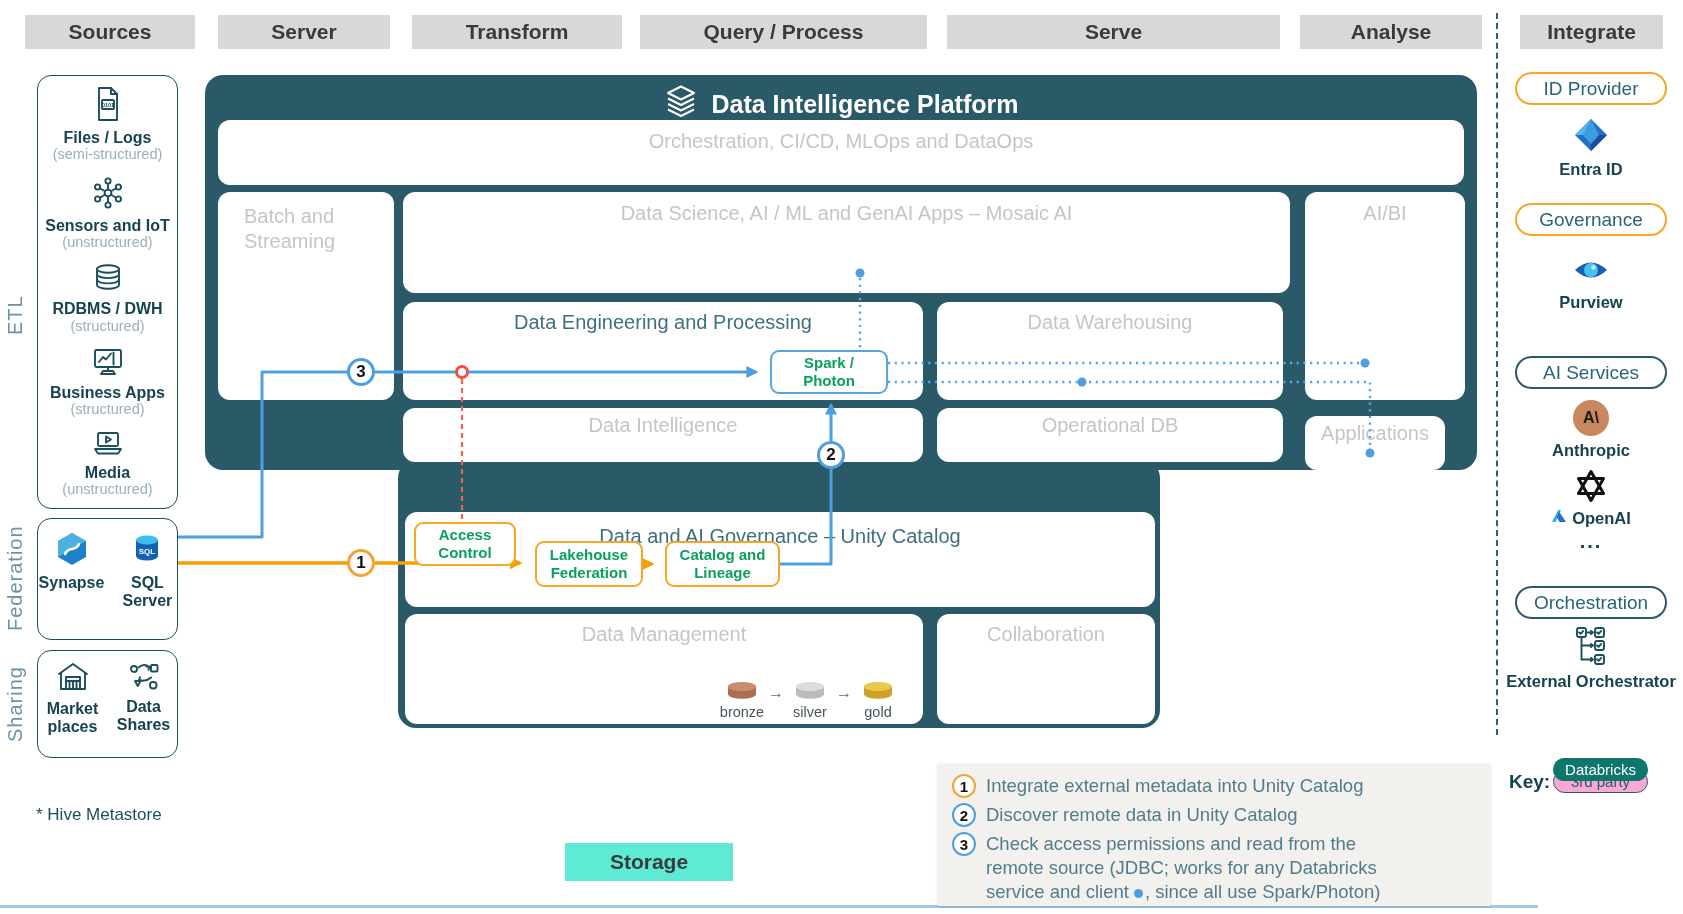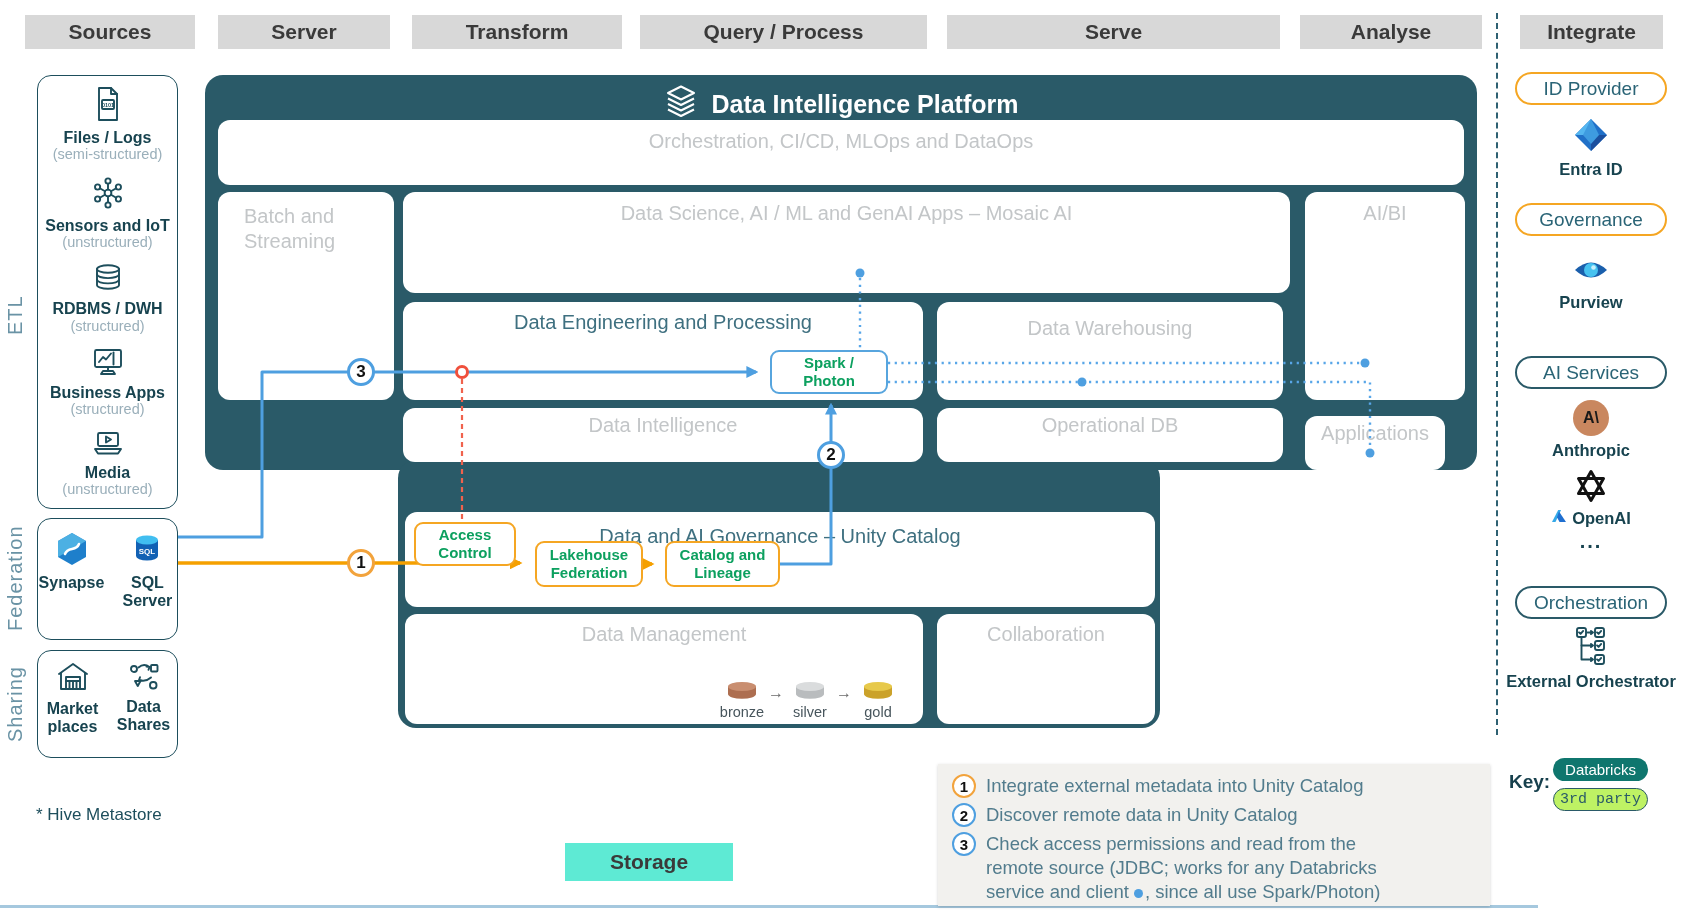--- a/index.html
+++ b/index.html
@@ -230,21 +230,21 @@
   </div>
 
   <div class="wbox" style="left:1305px;top:192px;width:160px;height:208px;padding-top:10px;">
     <div class="gtitle">AI/BI</div>
   </div>
 
   <div class="wbox" style="left:403px;top:302px;width:520px;height:98px;padding-top:9px;">
     <div class="ttitle">Data Engineering and Processing</div>
   </div>
 
-  <div class="wbox" style="left:937px;top:302px;width:346px;height:98px;padding-top:15px;">
+  <div class="wbox" style="left:937px;top:302px;width:346px;height:98px;padding-top:9px;">
     <div class="gtitle">Data Warehousing</div>
   </div>
 
   <div class="wbox" style="left:403px;top:408px;width:520px;height:54px;padding-top:6px;">
     <div class="gtitle">Data Intelligence</div>
   </div>
 
   <div class="wbox" style="left:937px;top:408px;width:346px;height:54px;padding-top:6px;">
     <div class="gtitle">Operational DB</div>
   </div>
@@ -418,18 +418,18 @@
       <span class="legcircle lcb">3</span>
       <span class="legtext">
         <span>Check access permissions and read from the</span><br>
         <span>remote source (JDBC; works for any Databricks</span><br>
         <span>service and client</span><span class="bluedot"></span><span>, since all use Spark/Photon)</span>
       </span>
     </div>
   </div>
 
   <div style="position:absolute;left:1509px;top:771px;font-size:19px;font-weight:bold;color:#17404D;">Key:</div>
-  <div class="keypill" style="top:788px;border:1.8px solid #2A5A68;color:#2A5A68;background:#bef264;font-family:Liberation Mono, monospace;">3rd party</div>
+  <div class="keypill" style="top:770px;border:1.8px solid #2A5A68;color:#2A5A68;background:#f9a8d4;">3rd party</div>
   <div class="keypill" style="top:758px;background:#0f766e;color:#fff;">Databricks</div>
 
   <div style="position:absolute;left:565px;top:843px;width:168px;height:38px;background:#5eead4;display:flex;align-items:center;justify-content:center;font-size:21px;font-weight:bold;color:#3A3A3A;">Storage</div>
 
 </div>
 
 </body></html>

